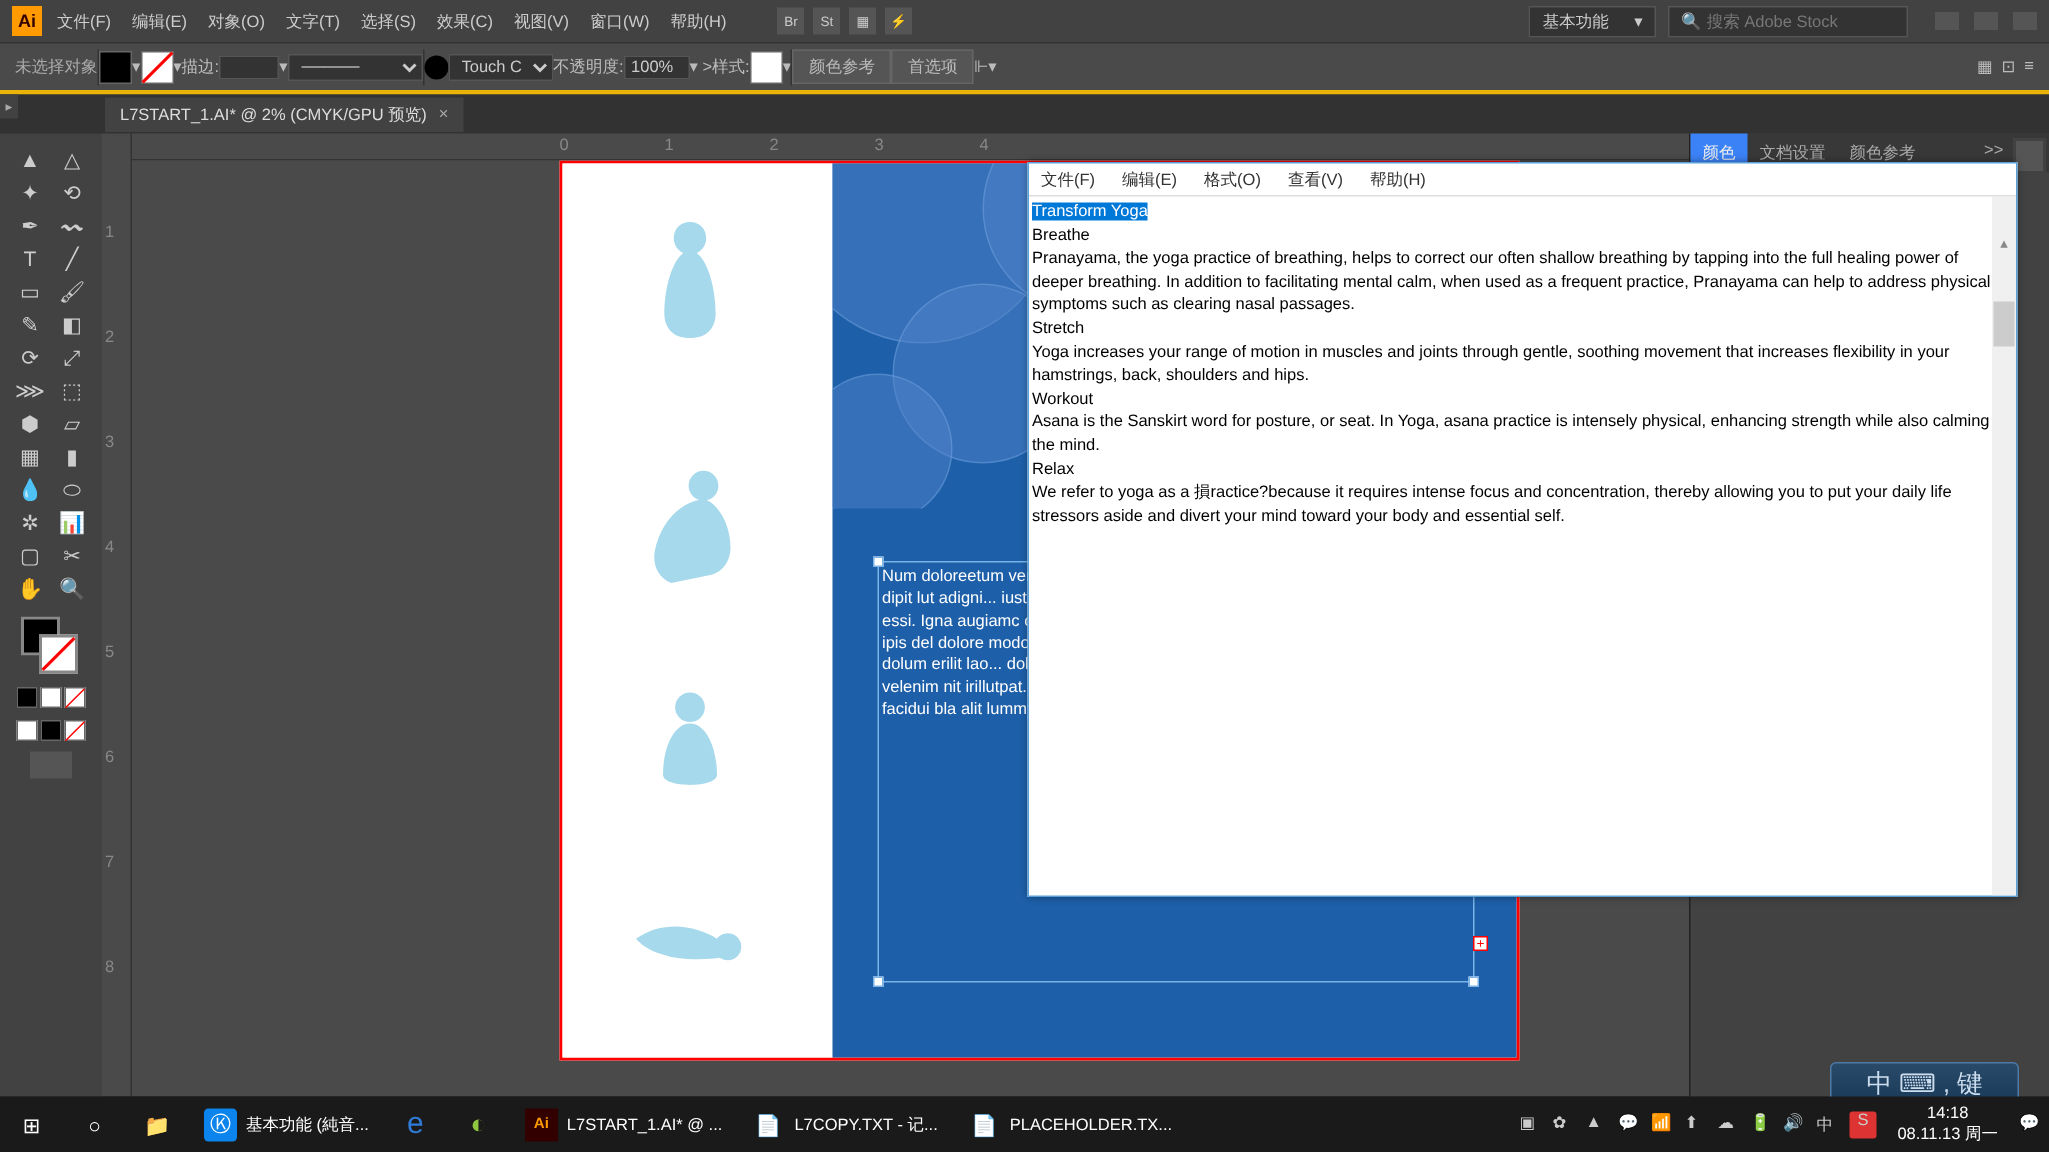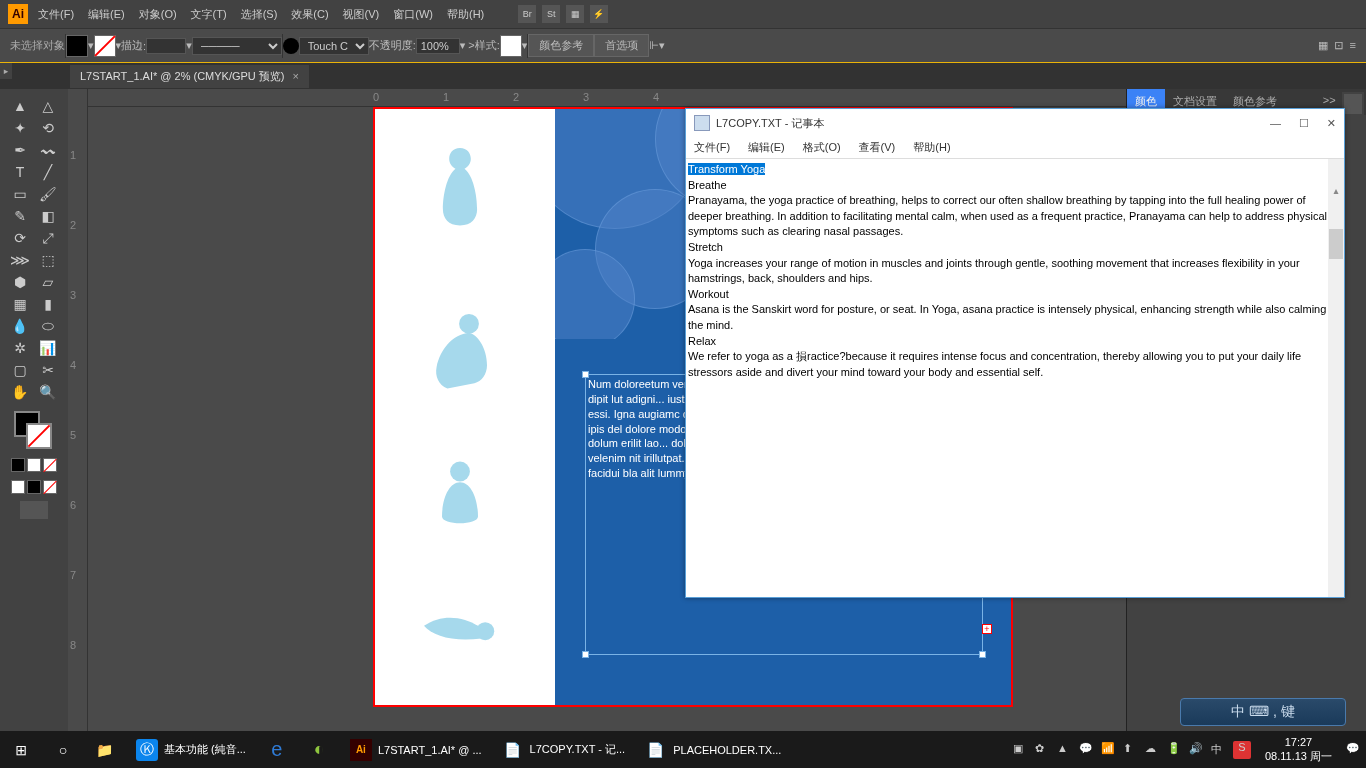--- a/index.html
+++ b/index.html
@@ -7,21 +7,21 @@
 .menubar{height:28px;background:#424242;display:flex;align-items:center;padding:0 8px;color:#ccc}
 .ai-logo{width:20px;height:20px;background:#ff9a00;color:#330000;font-weight:bold;display:flex;align-items:center;justify-content:center;margin-right:10px;font-size:12px}
 .menubar span{margin-right:14px;cursor:default}
 .mb-mid{display:flex;gap:6px;margin-left:20px}
 .mb-mid .sq{width:18px;height:18px;background:#555;display:flex;align-items:center;justify-content:center;font-size:9px}
 .mb-right{margin-left:auto;display:flex;align-items:center;gap:8px}
 .mb-right .ws{background:#333;padding:2px 8px;border:1px solid #555}
 .mb-right .search{background:#333;padding:2px 8px;border:1px solid #555;width:160px;color:#777}
 .win-ctrl{display:flex;gap:10px;margin-left:10px}
 .win-ctrl div{width:16px;height:12px;background:#555}
-.ctrlbar{height:35px;background:#4a4a4a;border-top:1px solid #333;border-bottom:1px solid #eab308;display:flex;align-items:center;color:#bbb;padding:0 10px;}
+.ctrlbar{height:35px;background:#4a4a4a;border-top:1px solid #333;border-bottom:3px solid #eab308;display:flex;align-items:center;color:#bbb;padding:0 10px;}
 .ctrlbar .noSel{color:#aaa}
 .sw{width:22px;height:22px;background:#000;border:1px solid #666}
 .sw.none{background:#fff;position:relative}
 .sw.none::after{content:"";position:absolute;width:28px;height:2px;background:red;transform:rotate(-45deg);top:9px;left:-4px}
 .ctrlbar select,.ctrlbar input{background:#333;color:#ccc;border:1px solid #555;padding:1px 4px;font-size:11px}
 .ctrlbar .sep{width:1px;height:24px;background:#333}
 .btn{background:#555;padding:3px 10px;border:1px solid #666}
 .left-strip{position:absolute;left:0;top:63px;width:12px;height:16px;background:#424242;color:#aaa;font-size:9px;display:flex;align-items:center;justify-content:center}
 .tabbar{height:26px;background:#323232;display:flex;align-items:center;padding-left:70px}
 .tab{background:#424242;padding:4px 10px;color:#ddd;font-size:11px;display:flex;align-items:center;gap:8px}
@@ -77,41 +77,50 @@
 .np-body .hl{background:#0078d7;color:#fff}
 .np-scroll{position:absolute;right:0;top:0;bottom:0;width:16px;background:#f0f0f0}
 .np-scroll .thumb{width:14px;height:30px;background:#ccc;margin:1px}
 .np-scroll .arr{height:16px;text-align:center;color:#888;font-size:10px}
 .taskbar{position:absolute;bottom:0;left:0;right:0;height:37px;background:#1a1a1a;display:flex;align-items:center;color:#fff}
 .taskbar .tb{height:37px;padding:0 10px;display:flex;align-items:center;gap:6px;font-size:11px}
 .taskbar .tb .ic{width:22px;height:22px;display:flex;align-items:center;justify-content:center;font-size:14px}
 .taskbar .tray{margin-left:auto;display:flex;align-items:center;gap:6px;padding-right:4px}
 .taskbar .tray .ic{width:16px;height:16px;font-size:11px;color:#ccc}
 .taskbar .clock{text-align:center;font-size:10px;line-height:1.2;padding:0 8px}
-.ime{position:absolute;right:20px;bottom:42px;width:166px;height:28px;background:linear-gradient(#2a4a6a,#1a3a5a);border:1px solid #4a7aac;border-radius:4px;color:#cde;font-size:14px;display:flex;align-items:center;justify-content:center;gap:6px}
+.ime{position:absolute;right:20px;bottom:32px;width:126px;height:28px;background:linear-gradient(#2a4a6a,#1a3a5a);border:1px solid #4a7aac;border-radius:4px;color:#cde;font-size:17px;display:flex;align-items:center;justify-content:center;gap:6px}
 </style>
 </head>
 <body>
 
 <div class="menubar">
   <div class="ai-logo">Ai</div>
   <span>文件(F)</span>
   <span>编辑(E)</span>
   <span>对象(O)</span>
   <span>文字(T)</span>
   <span>选择(S)</span>
   <span>效果(C)</span>
   <span>视图(V)</span>
   <span>窗口(W)</span>
   <span>帮助(H)</span>
   <div class="mb-mid">
     <div class="sq">Br</div>
     <div class="sq">St</div>
     <div class="sq">▦</div>
     <div class="sq">⚡</div>
+  </div>
+  <div class="mb-right">
+    <div class="ws"><span>基本功能</span> ▾</div>
+    <div class="search">🔍 <span>搜索 Adobe Stock</span></div>
+    <div class="win-ctrl">
+      <div></div>
+      <div></div>
+      <div></div>
+    </div>
   </div>
 </div>
 
 <div class="ctrlbar">
   <span class="noSel">未选择对象</span>
   <div class="sep"></div>
   <div class="sw"></div>▾
   <div class="sw none"></div>▾
   <span>描边</span>:
   <input style="width: 40px;" value="">▾
@@ -304,29 +313,20 @@
       <span>1</span>
       <span>▾</span>
       <span>▶</span>
       <span>▶|</span>
   </div>
   <span class="sel">选择</span>
   <span style="margin-left:30px">▶</span>
 </div>
 
 <div class="notepad">
-  <div class="np-title">
-    <div class="icon"></div>
-    <span>L7COPY.TXT - 记事本</span>
-    <div class="wbtn">
-      <span>—</span>
-      <span>☐</span>
-      <span>✕</span>
-    </div>
-  </div>
   <div class="np-menu">
     <span>文件(F)</span>
     <span>编辑(E)</span>
     <span>格式(O)</span>
     <span>查看(V)</span>
     <span>帮助(H)</span>
   </div>
   <div class="np-body"><span class="hl">Transform Yoga</span>
 <span>Breathe
 Pranayama, the yoga practice of breathing, helps to correct our often shallow breathing by tapping into the full healing power of deeper breathing. In addition to facilitating mental calm, when used as a frequent practice, Pranayama can help to address physical symptoms such as clearing nasal passages.
@@ -383,18 +383,18 @@
     <div class="ic">▲</div>
     <div class="ic">💬</div>
     <div class="ic">📶</div>
     <div class="ic">⬆</div>
     <div class="ic">☁</div>
     <div class="ic">🔋</div>
     <div class="ic">🔊</div>
     <div class="ic">中</div>
     <div class="ic" style="background:#d33;width:18px;height:18px;border-radius:2px;text-align:center">S</div>
     <div class="clock">
-      <div>17:27</div>
+      <div>14:18</div>
         <div>08.11.13 周一</div>
     </div>
     <div class="ic">💬</div>
   </div>
 </div>
 
 </body></html>

